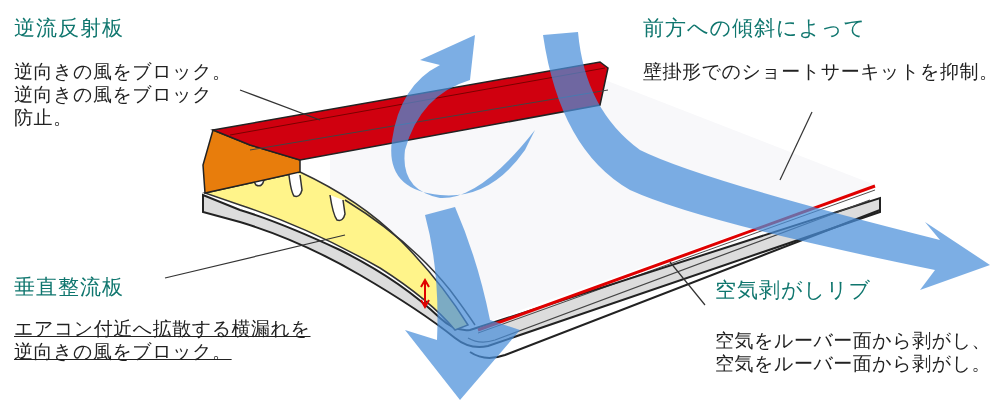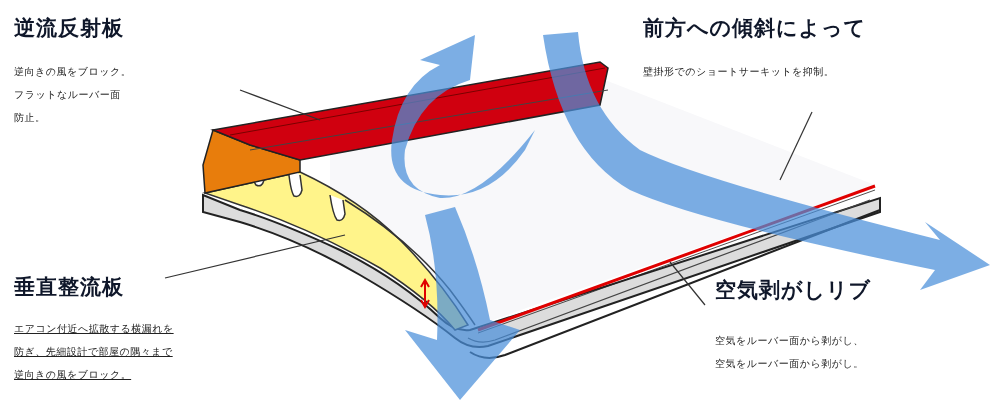--- a/index.html
+++ b/index.html
@@ -1,20 +1,20 @@
 <!DOCTYPE html>
 <html><head>
 <meta charset="utf-8">
 <style>
   html, body { margin: 0; padding: 0; background: #ffffff; }
   body { width: 1000px; height: 405px; position: relative; overflow: hidden;
          font-family: "DejaVu Sans", "Liberation Sans", sans-serif; color: #222; }
   .label { position: absolute; }
-  .title { font-size: 21px; font-weight: bold; letter-spacing: 1px; white-space: nowrap; color: #0f172a; }
-  .desc { font-size: 10px; line-height: 23px; white-space: nowrap; color: #222; letter-spacing: 0.5px; }
+  .title { font-size: 21px; font-weight: normal; letter-spacing: 1px; white-space: nowrap; color: #0f766e; }
+  .desc { font-size: 19px; line-height: 23px; white-space: nowrap; color: #222; letter-spacing: 0.5px; }
   svg.diagram { position: absolute; left: 0; top: 0; }
 </style>
 </head>
 <body>
 
 <svg class="diagram" width="1000" height="405" viewBox="0 0 1000 405" xmlns="http://www.w3.org/2000/svg">
 
   <g>
 
     <path d="M203,195 L203,212 L240,222 Q300,240 360,275 Q420,310 455,338 Q470,350 488,346 L880,212 L880,198 L470,330 Q455,332 440,318 Q400,280 340,250 Q280,222 240,210 Z" fill="#dcdcdc" stroke="#222" stroke-width="2"></path>
@@ -65,37 +65,36 @@
     <line x1="812" y1="112" x2="780" y2="180"></line>
     <line x1="165" y1="278" x2="345" y2="235"></line>
     <line x1="670" y1="262" x2="705" y2="305"></line>
   </g>
 </svg>
 
 <div class="label" style="left:14px; top:14px;">
   <div class="title">逆流反射板</div>
   <div class="desc" style="margin-top:18px;">
     <div>逆向きの風をブロック。</div>
-    <div>フラットなルーバー面</div>
+    <div>逆向きの風をブロック</div>
     <div>防止。</div>
   </div>
 </div>
 
 <div class="label" style="left:643px; top:14px;">
   <div class="title">前方への傾斜によって</div>
   <div class="desc" style="margin-top:18px;">
     <div>壁掛形でのショートサーキットを抑制。</div>
   </div>
 </div>
 
 <div class="label" style="left:14px; top:273px;">
   <div class="title">垂直整流板</div>
   <div class="desc" style="margin-top:16px;text-decoration:underline;">
     <div>エアコン付近へ拡散する横漏れを</div>
-    <div>防ぎ、先細設計で部屋の隅々まで</div>
     <div>逆向きの風をブロック。</div>
   </div>
 </div>
 
 <div class="label" style="left:715px; top:276px;">
   <div class="title">空気剥がしリブ</div>
   <div class="desc" style="margin-top:25px;">
     <div>空気をルーバー面から剥がし、</div>
     <div>空気をルーバー面から剥がし。</div>
   </div>

